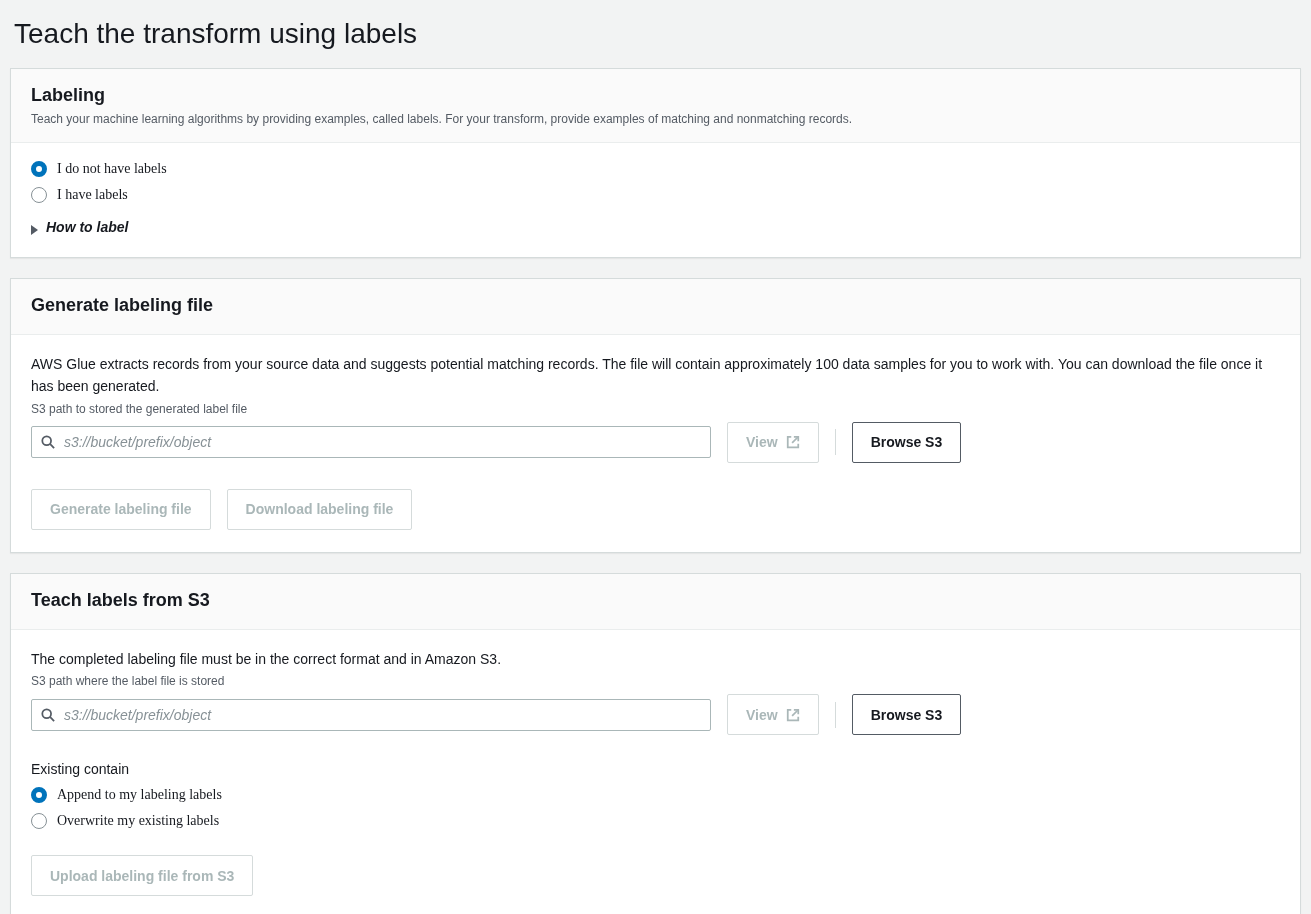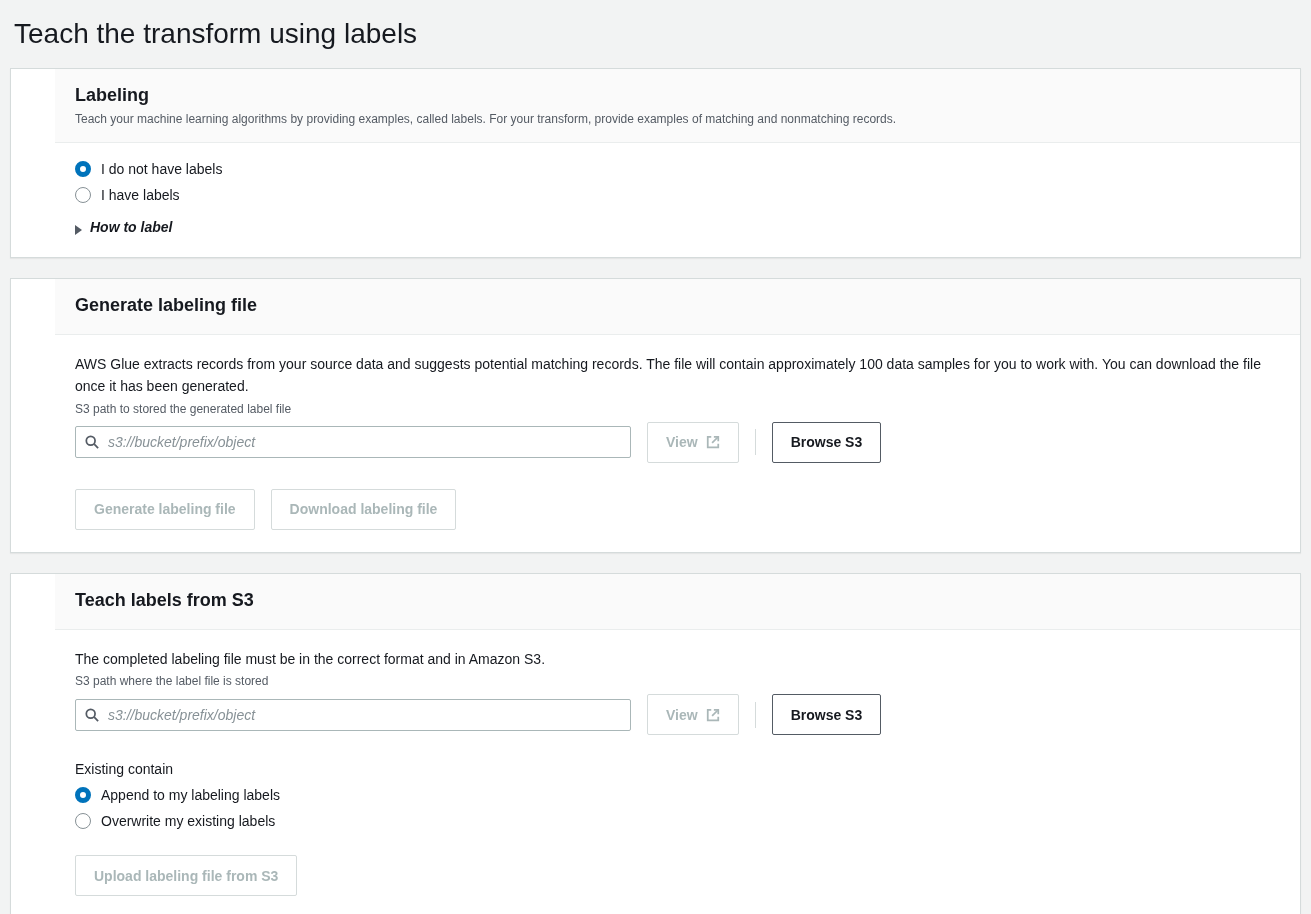--- a/index.html
+++ b/index.html
@@ -17,21 +17,20 @@
       font-size: 28px;
       font-weight: 400;
       color: #16191f;
       margin: 8px 0 18px 4px;
     }
     .panel {
       background: #fff;
       border: 1px solid #d5dbdb;
       box-shadow: 0 1px 1px rgba(0,0,0,0.05);
       margin-bottom: 20px;
-      padding-left: 44px;
     }
     .panel-header {
       background: #fafafa;
       padding: 16px 20px 14px 20px;
       border-bottom: 1px solid #eaeded;
     }
     .panel-title {
       font-size: 18px;
       font-weight: 700;
       color: #16191f;
@@ -55,20 +54,21 @@
     .field-label {
       font-size: 12px;
       color: #545b64;
       margin-bottom: 6px;
       display: block;
     }
     .radio-item {
       display: flex;
       align-items: center;
       margin-bottom: 10px;
+      font-family: Liberation Serif, serif;
     }
     .radio-outer {
       width: 16px;
       height: 16px;
       border-radius: 50%;
       border: 1px solid #879196;
       display: flex;
       align-items: center;
       justify-content: center;
       margin-right: 10px;
@@ -102,21 +102,21 @@
       color: #16191f;
     }
     .input-row {
       display: flex;
       align-items: center;
       gap: 16px;
       margin-top: 6px;
     }
     .search-input-wrap {
       position: relative;
-      width: 556px;
+      width: 680px;
       border-radius: 11px;
     }
     .search-icon {
       position: absolute;
       left: 10px;
       top: 50%;
       transform: translateY(-50%);
       width: 14px;
       height: 14px;
     }

